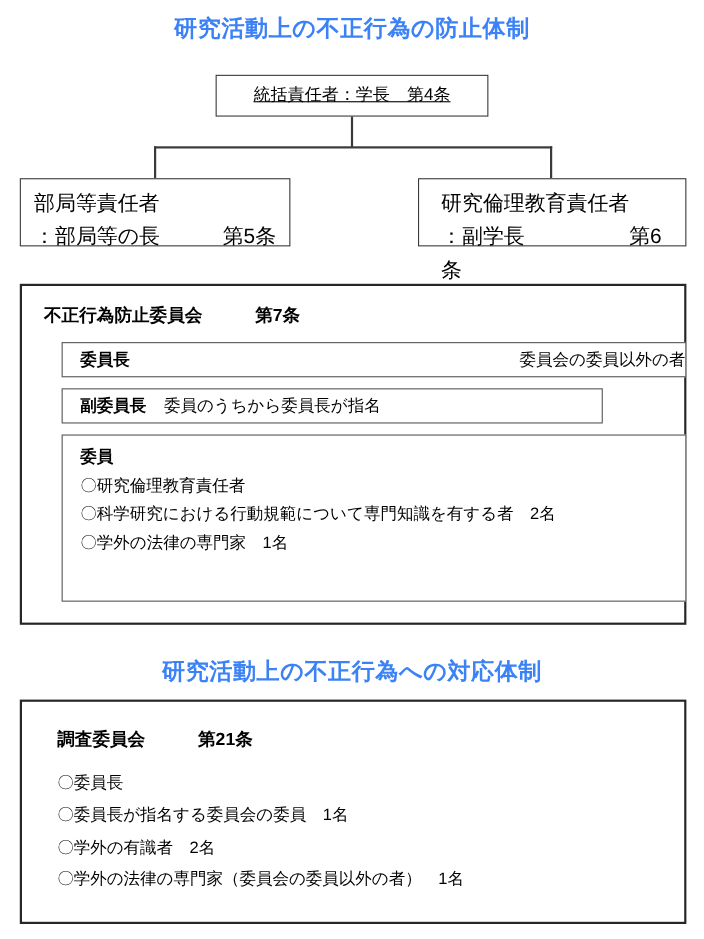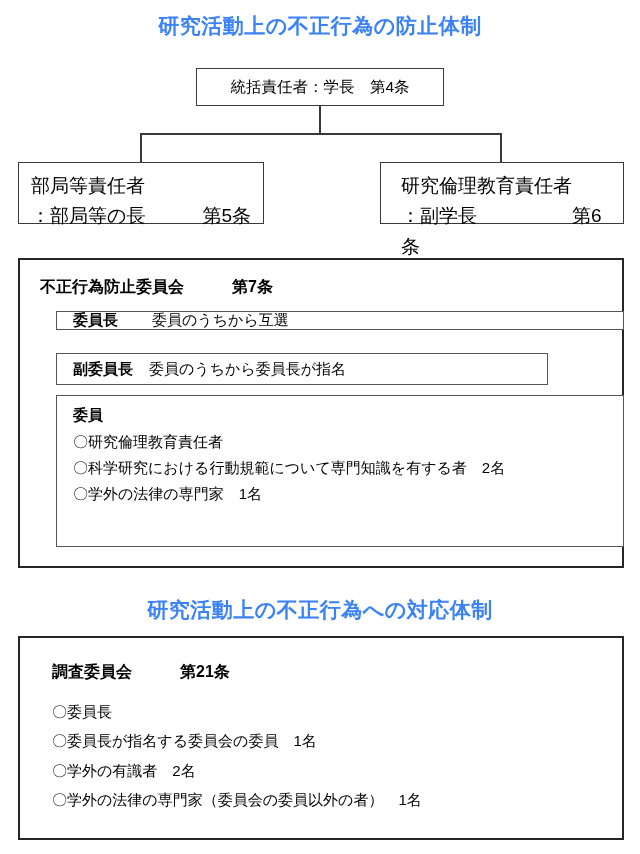--- a/index.html
+++ b/index.html
@@ -51,21 +51,21 @@
   }
   .box-line {
     font-size: 15px;
     line-height: 1.55;
     white-space: pre;
   }
 
   
   #box-director {
     left: 196px; top: 68px; width: 248px; height: 38px;
-    display: flex; align-items: center; justify-content: center;
+    display: flex; align-items: center; justify-content: center; text-decoration: underline;
   }
   #box-director .box-line { font-size: 15.5px; }
 
   #box-bukyoku {
     left: 18px; top: 162px; width: 246px; height: 62px;
     padding: 8px 12px;
   }
   #box-rinri {
     left: 380px; top: 162px; width: 244px; height: 62px;
     padding: 8px 20px;
@@ -97,23 +97,24 @@
     font-weight: bold;
     white-space: pre;
   }
   .inner-box {
     position: absolute;
     box-sizing: border-box;
     border: 1.2px solid #555;
     background: #fff;
   }
   #box-iincho {
-    left: 36px; top: 51px; width: 568px; height: 19px;
+    left: 36px; top: 51px; width: 568px; height: 32px;
     display: flex; align-items: center;
     padding-left: 16px;
+    justify-content: space-between;
   }
   #box-fukuiincho {
     left: 36px; top: 93px; width: 492px; height: 32px;
     display: flex; align-items: center;
     padding-left: 16px;
   }
   .row-text {
     font-size: 15px;
     white-space: pre;
   }
@@ -184,21 +185,21 @@
     <div class="two-line">：副学長　　　　　第6条</div>
   </div>
 
   <div id="panel-prevention" class="box box-strong">
 
     <div id="prevention-heading">不正行為防止委員会　　　第7条</div>
 
     <div id="box-iincho" class="inner-box">
       <span class="row-text row-label">委員長</span>
       <span class="row-text" style="display:inline-block;width:34px;"></span>
-      <span class="row-text">委員のうちから互選</span>
+      <span class="row-text">委員会の委員以外の者</span>
     </div>
 
     <div id="box-fukuiincho" class="inner-box">
       <span class="row-text row-label">副委員長</span>
       <span class="row-text" style="display:inline-block;width:16px;"></span>
       <span class="row-text">委員のうちから委員長が指名</span>
     </div>
 
     <div id="box-iin" class="inner-box">
       <div class="iin-title">委員</div>

